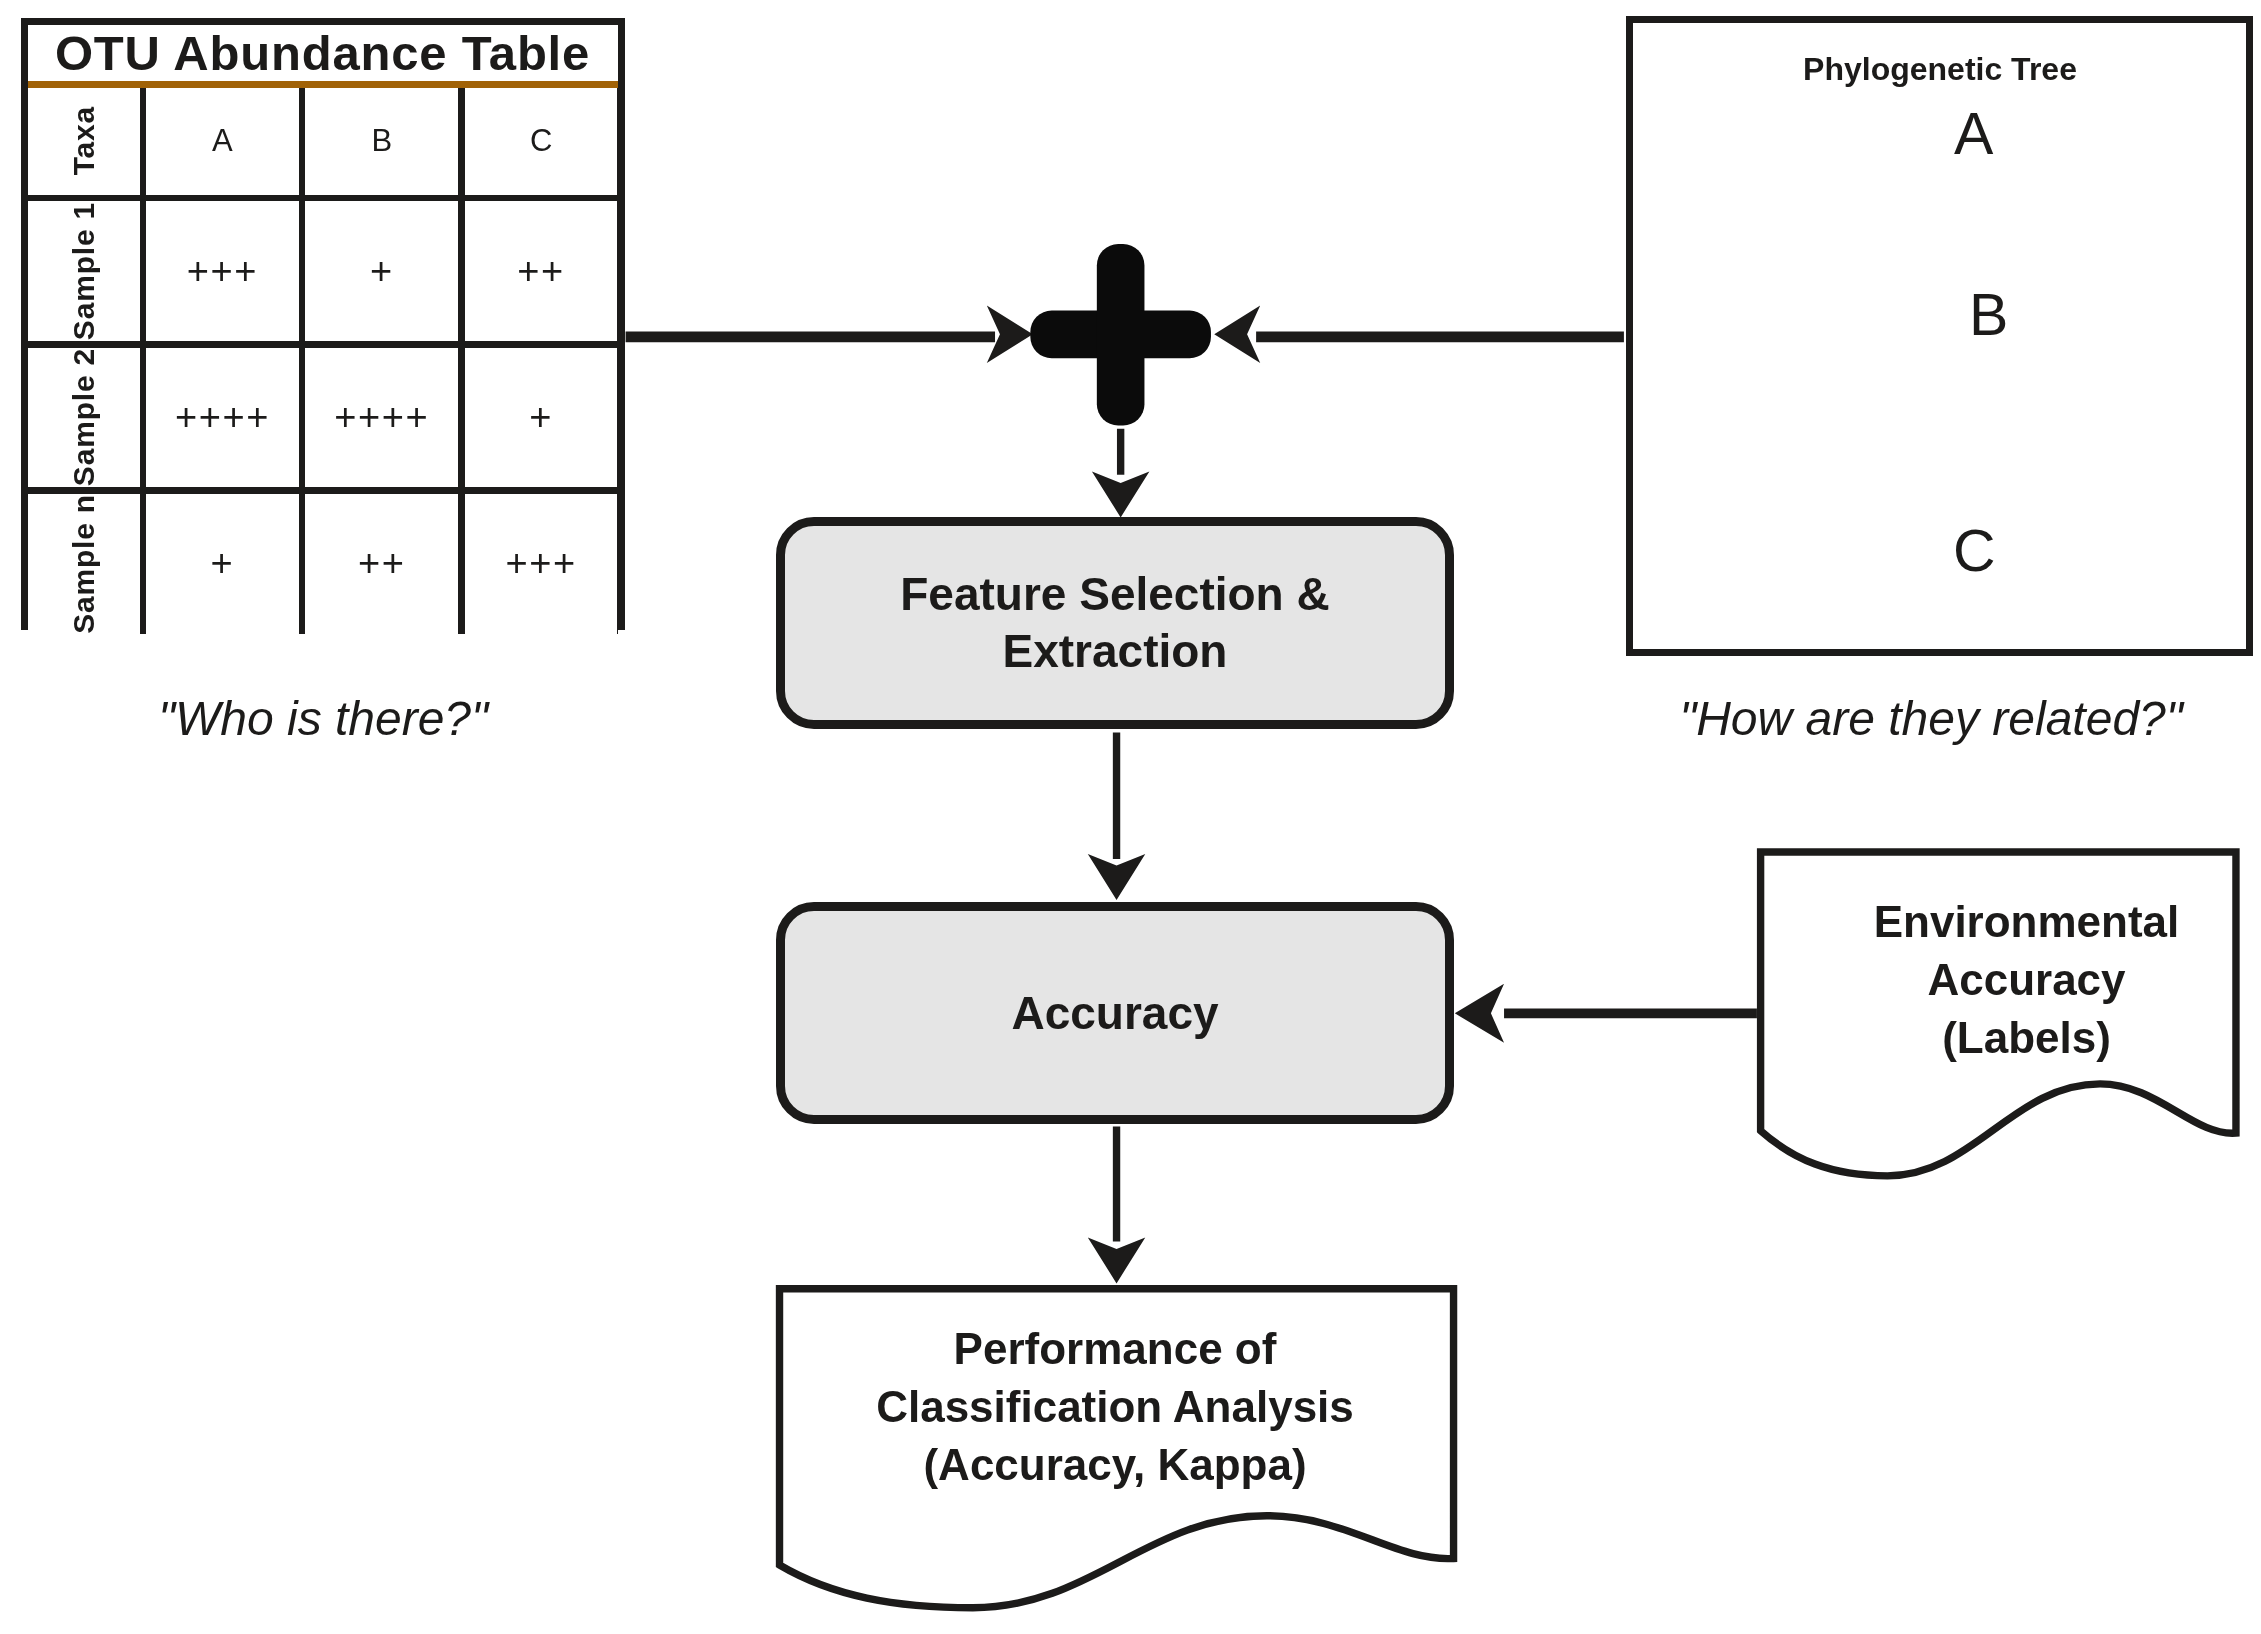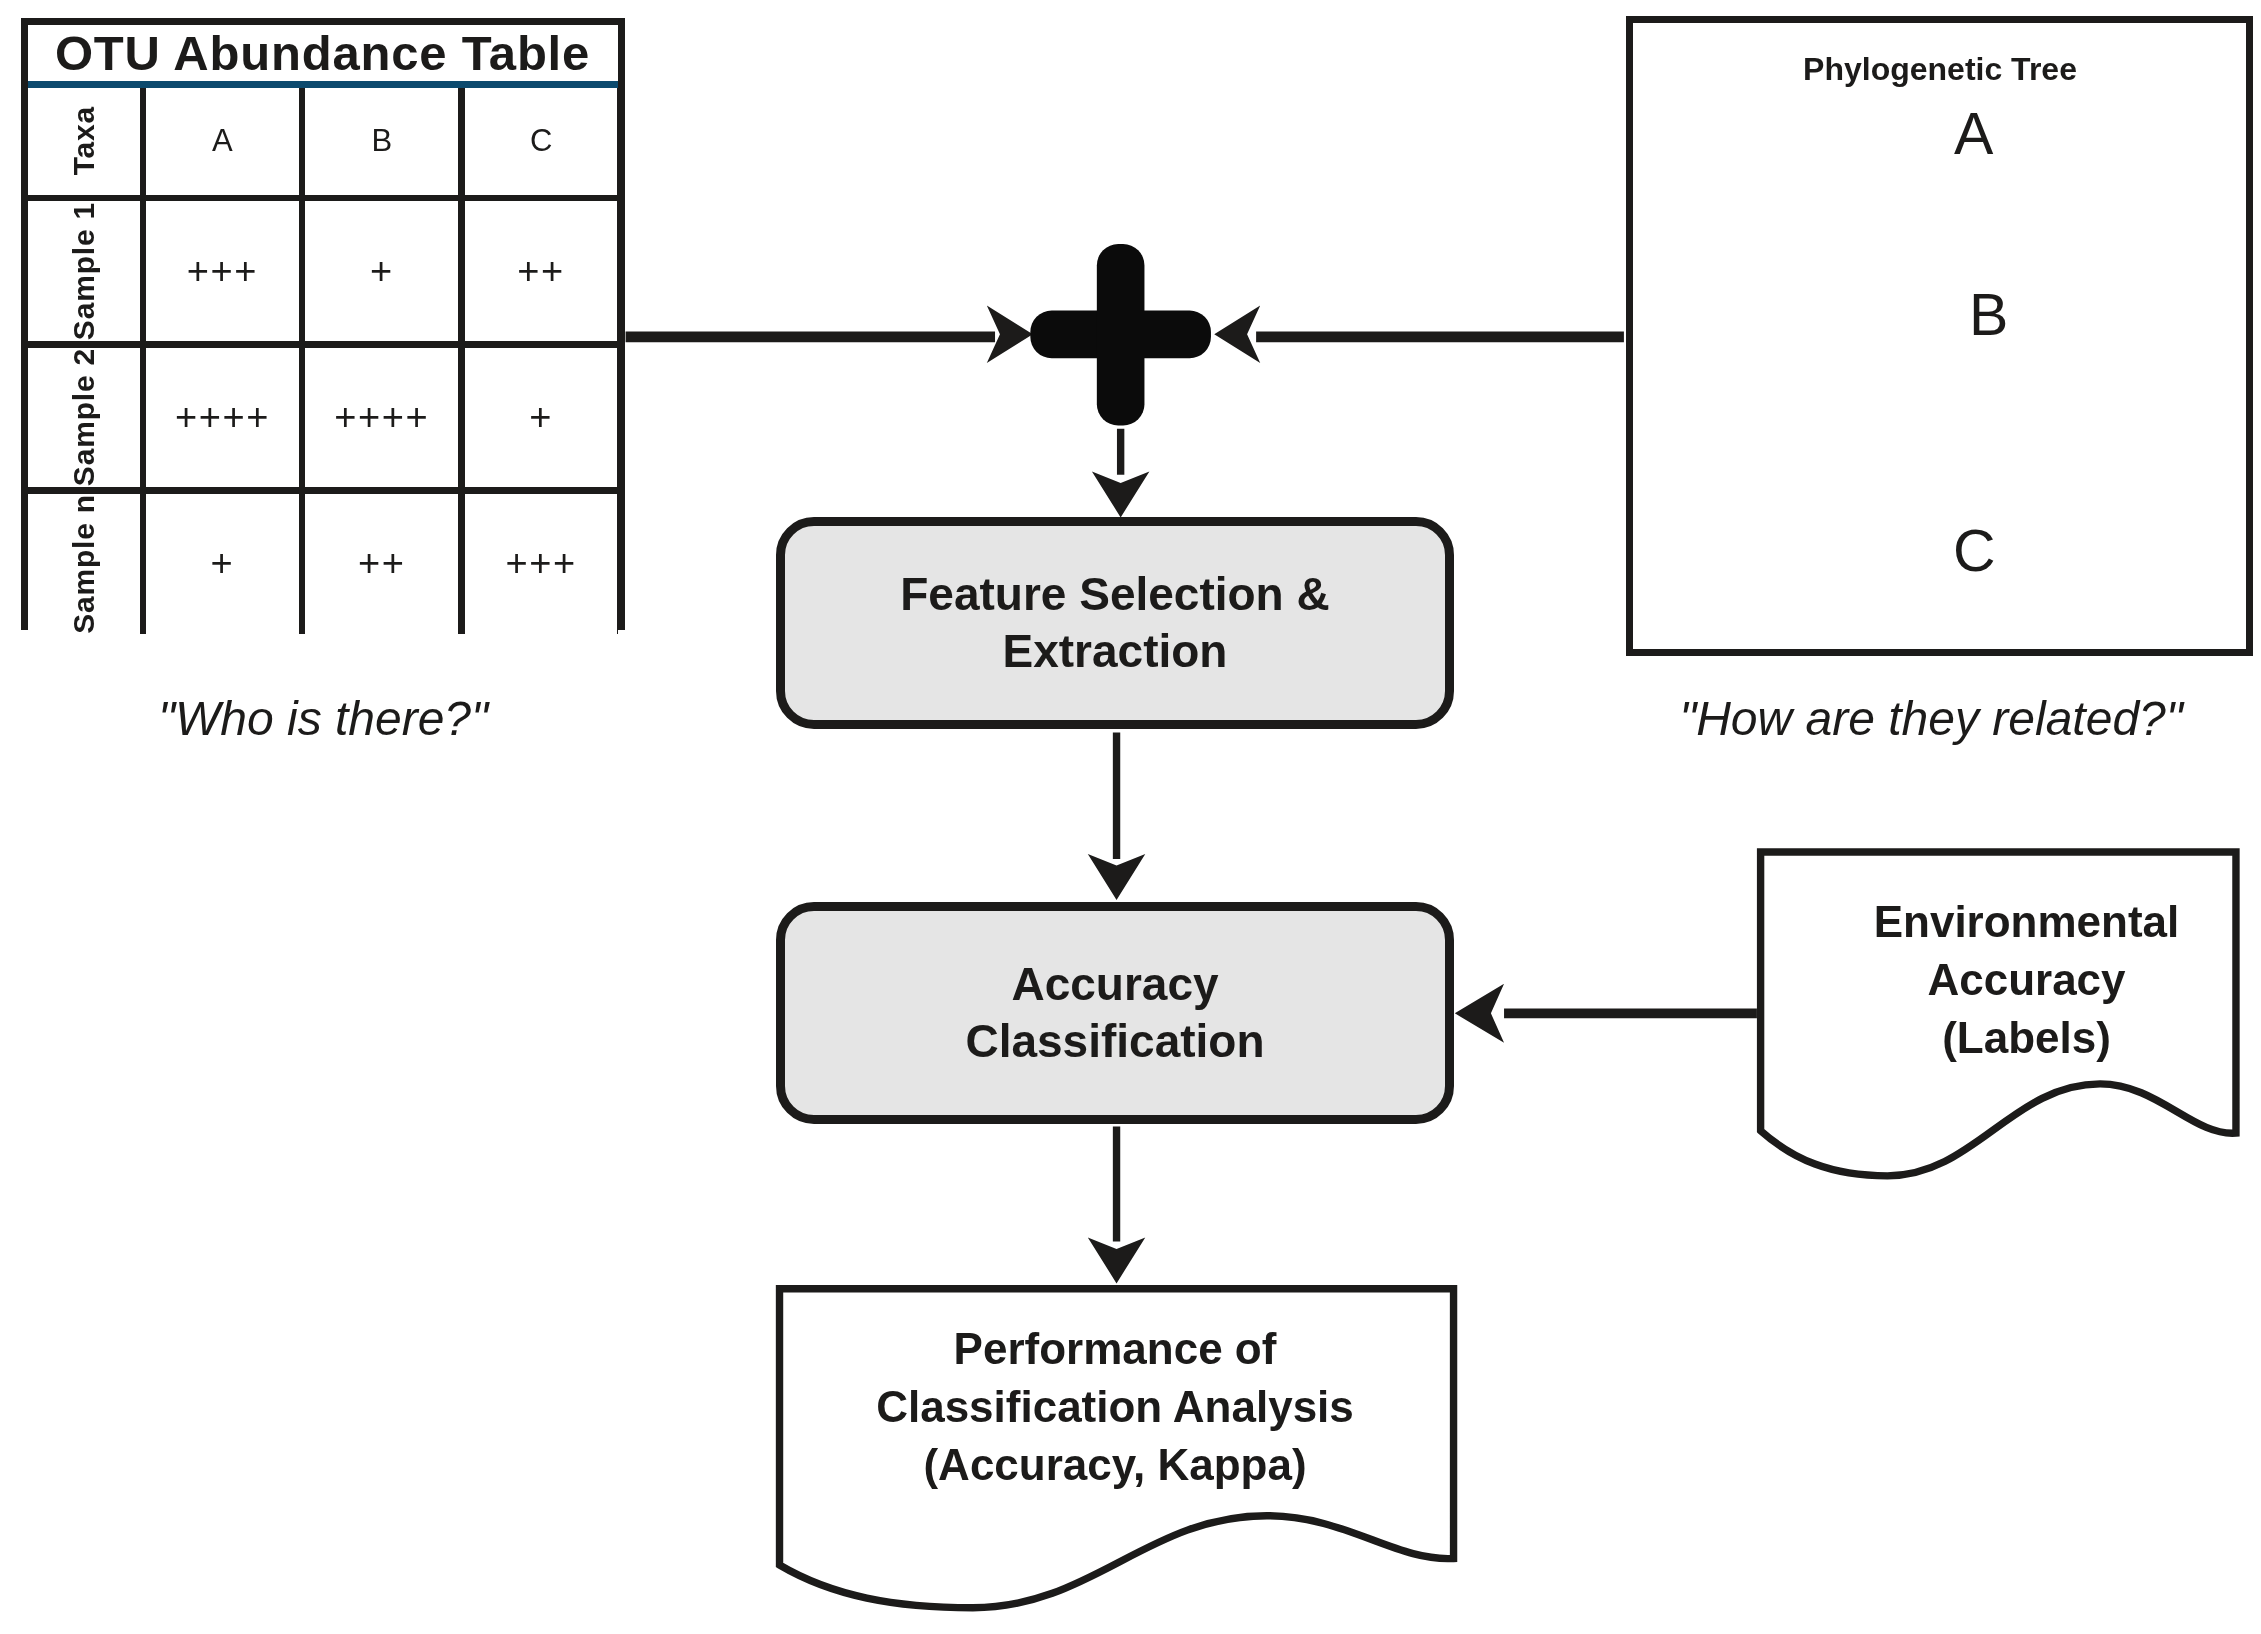--- a/index.html
+++ b/index.html
@@ -3,21 +3,21 @@
 <meta charset="utf-8">
 <style>
   html,body{margin:0;padding:0;background:#ffffff;}
   body{width:2261px;height:1635px;position:relative;overflow:hidden;
        font-family:"Liberation Sans", sans-serif;color:#1c1b1a;}
   .abs{position:absolute;}
   svg.layer{position:absolute;left:0;top:0;width:2261px;height:1635px;}
 
   
   .otu{left:20.5px;top:18px;width:590px;height:598px;border:7.4px solid #1c1b1a;
-       display:flex;flex-direction:column;background:#0c4a6e;}
+       display:flex;flex-direction:column;background:#a16207;}
   .otu-title{height:110px;background:#fff;display:flex;align-items:center;justify-content:center;
        font-size:49px;font-weight:bold;letter-spacing:0.8px;}
   .otu-grid{flex:1;margin-top:6.6px;display:grid;
        grid-template-columns:112px 1fr 1fr 1fr;grid-template-rows:107px 1fr 1fr 1fr;
        gap:6.6px;background:#1c1b1a;}
   .otu-grid .cell{background:#fff;display:flex;align-items:center;justify-content:center;}
   .hdr{font-size:31px;font-weight:400;}
   .val{font-size:38px;font-weight:400;letter-spacing:1.6px;}
   .rot{writing-mode:vertical-rl;transform:rotate(180deg);
        font-size:30px;font-weight:bold;letter-spacing:0.8px;}
@@ -132,21 +132,20 @@
 <div class="abs pbox" style="left:776px;top:517px;width:660px;height:194px;">
   <div class="txt">
     <div>Feature Selection &amp;</div>
     <div>Extraction</div>
   </div>
 </div>
 
 <div class="abs pbox" style="left:776px;top:902px;width:660px;height:204px;">
   <div class="txt">
     <div>Accuracy</div>
-    <div>Classification</div>
   </div>
 </div>
 
 <div class="abs doc-txt" style="left:776px;top:1320px;width:678px;">
   <div>Performance of</div>
   <div>Classification Analysis</div>
   <div>(Accuracy, Kappa)</div>
 </div>
 
 <div class="abs doc-txt" style="left:1757px;top:893px;width:483px;margin-left:28px;">

